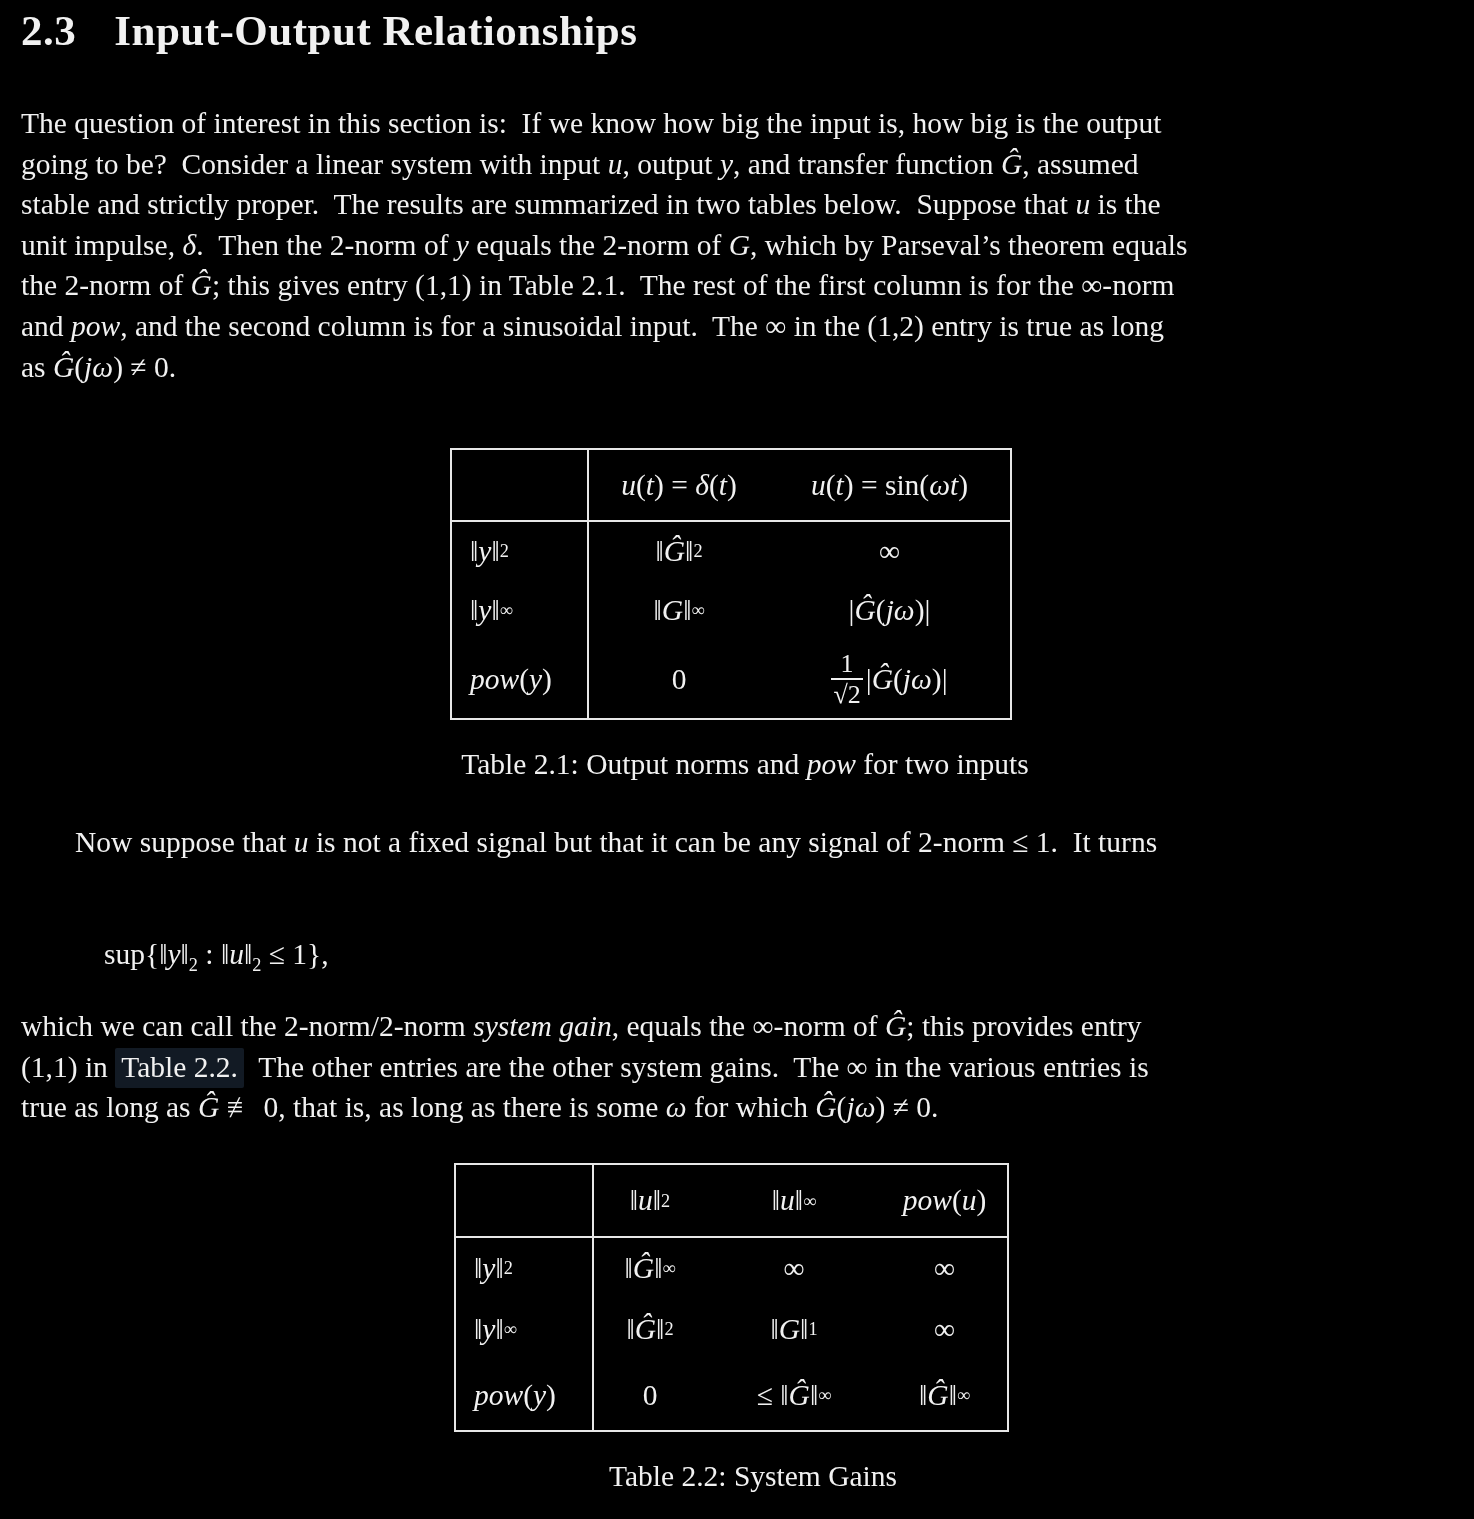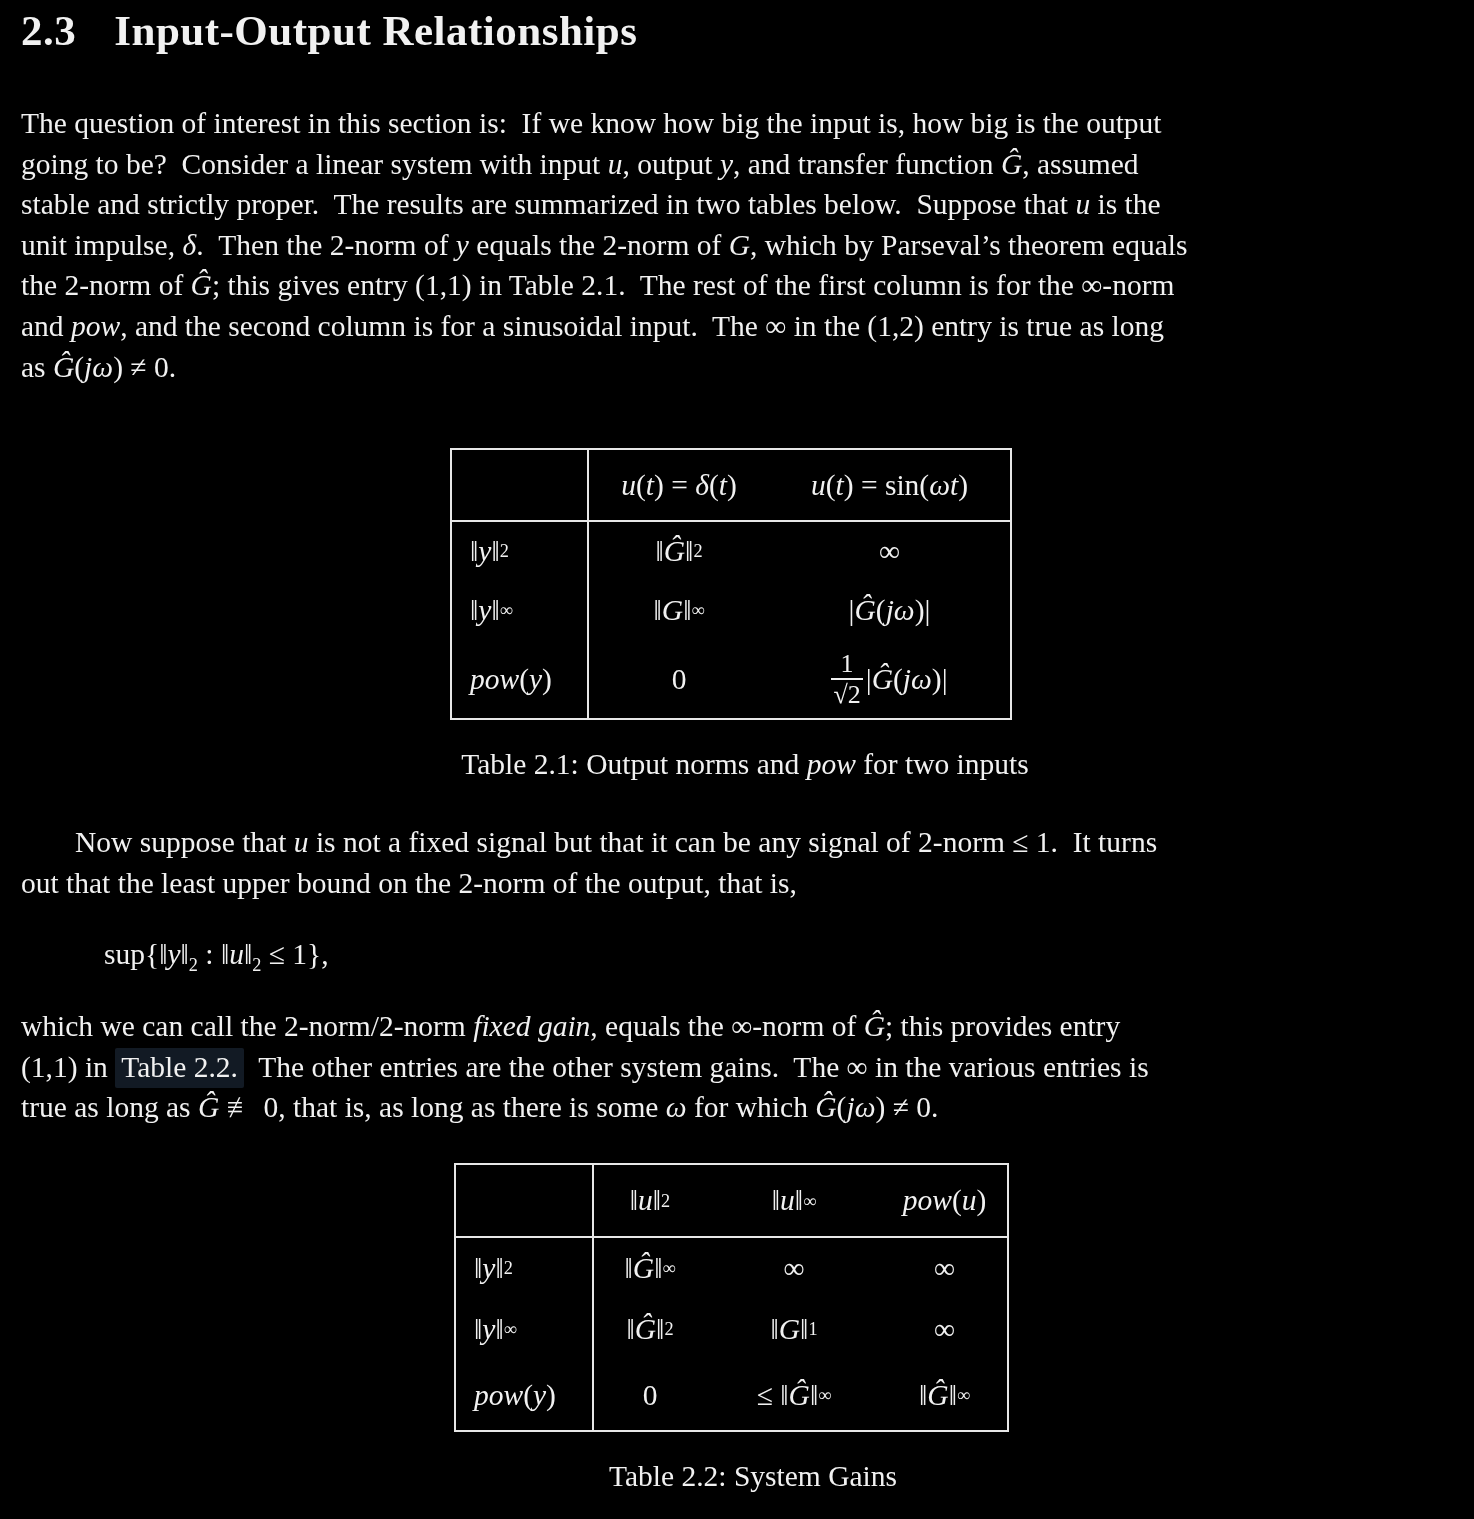--- a/index.html
+++ b/index.html
@@ -95,27 +95,26 @@
       <div class="td c2">
         <span class="frac"><span class="num">1</span><span class="den"><span>√</span><span class="arg">2</span></span></span><span><span>|</span><span class="mi">Ĝ</span><span>(</span><span class="mi">jω</span><span>)|</span></span>
       </div>
     </div>
   </div>
 
   <div id="cap1" class="abs cap"><span>Table 2.1: Output norms and </span><span class="mi">pow</span><span> for two inputs</span></div>
 
   <div id="para2" class="abs para indent1">
     <div class="pline"><span>Now suppose that </span><span class="mi">u</span><span> is not a fixed signal but that it can be any signal of 2-norm ≤ 1.  It turns</span></div>
-    <div class="pline"><span>out that the least upper bound on the 2-norm of the output, that is,</span></div>
   </div>
 
   <div id="eq" class="abs"><span>sup{</span><span>‖</span><span class="mi">y</span><span>‖</span><sub>2</sub><span> : </span><span>‖</span><span class="mi">u</span><span>‖</span><sub>2</sub><span> ≤ 1},</span></div>
 
   <div id="para3" class="abs para">
-    <div class="pline"><span>which we can call the 2-norm/2-norm </span><span class="mi">fixed gain</span><span>, equals the ∞-norm of </span><span class="mi">Ĝ</span><span>; this provides entry</span></div>
+    <div class="pline"><span>which we can call the 2-norm/2-norm </span><span class="mi">system gain</span><span>, equals the ∞-norm of </span><span class="mi">Ĝ</span><span>; this provides entry</span></div>
     <div class="pline"><span><span>(1,1) in </span></span><span class="hl"><span>Table 2.2.</span></span><span><span>  The other entries are the other system gains.  The ∞ in the various entries is</span></span></div>
     <div class="pline"><span>true as long as </span><span class="mi">Ĝ</span><span> ≢ 0, that is, as long as there is some </span><span class="mi">ω</span><span> for which </span><span class="mi">Ĝ</span><span>(</span><span class="mi">jω</span><span>) ≠ 0.</span></div>
   </div>
 
   <div id="tbl2" class="abs tbl">
     <div class="tr head">
       <div class="td lbl"></div>
       <div class="td c1"><span>‖</span><span class="mi">u</span><span>‖</span><sub>2</sub></div>
       <div class="td c2"><span>‖</span><span class="mi">u</span><span>‖</span><sub>∞</sub></div>
       <div class="td c3"><span class="mi">pow</span><span>(</span><span class="mi">u</span><span>)</span></div>

